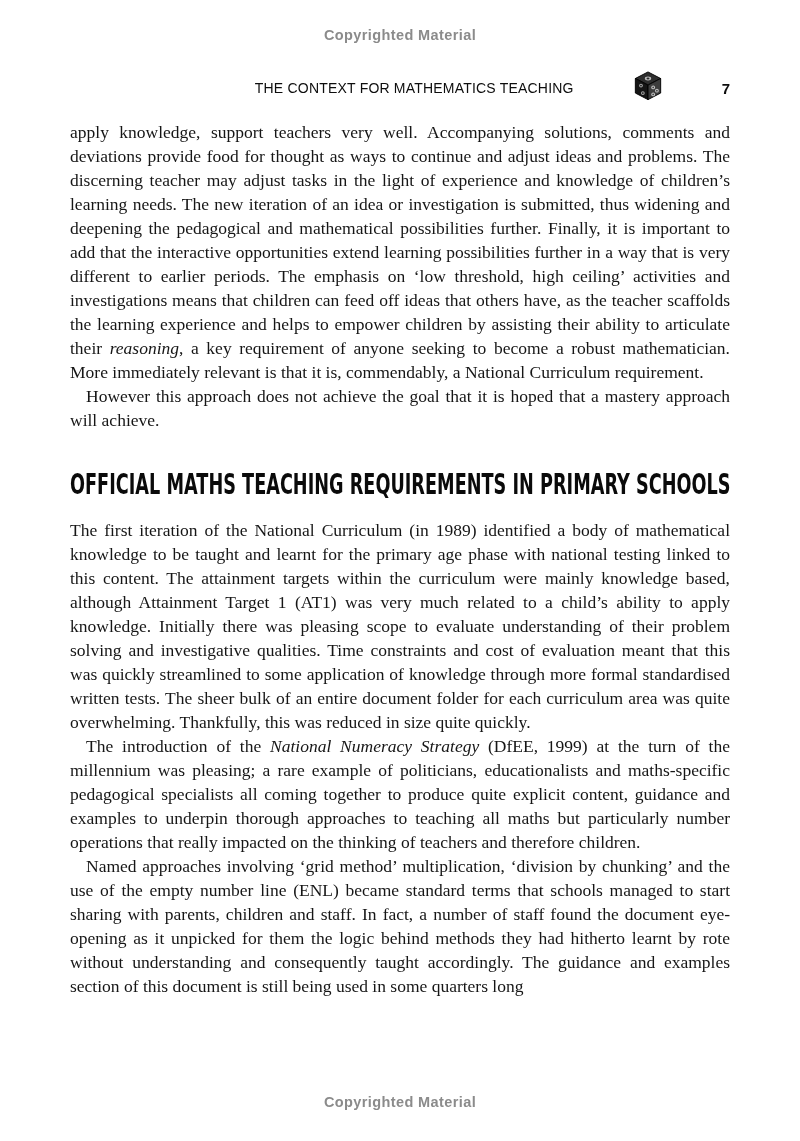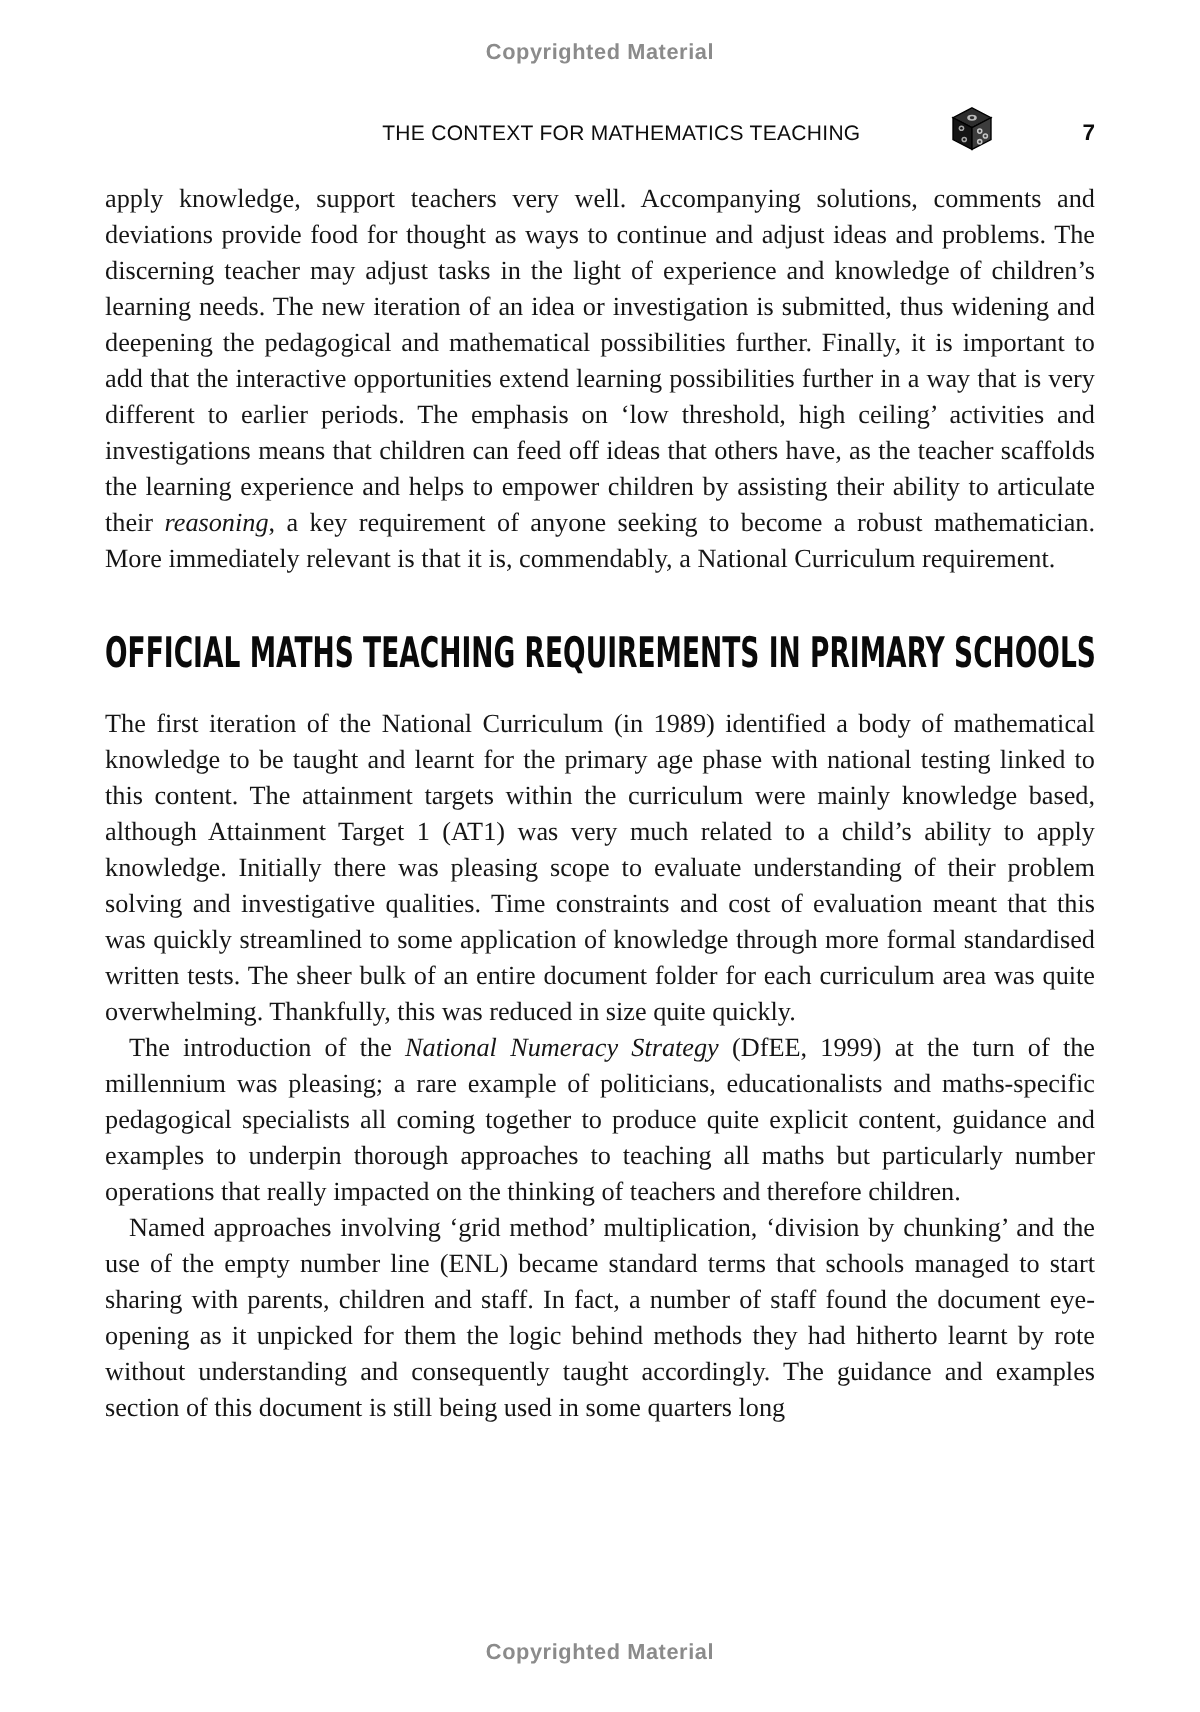--- a/index.html
+++ b/index.html
@@ -117,20 +117,21 @@
         <circle cx="21.5" cy="25.0" r="2.0" fill="#c6c6c6"></circle>
         <circle cx="21.5" cy="25.0" r="0.9" fill="#3c3c3c"></circle>
       </svg>
     </span>
     <span class="page-number">7</span>
   </div>
 
   <div class="body-text">
     <div id="intro-paragraphs">
         <p class="para"><span>apply knowledge, support teachers very well. Accompanying solutions, comments and deviations provide food for thought as ways to continue and adjust ideas and problems. The discerning teacher may adjust tasks in the light of experience and knowledge of children’s learning needs. The new iteration of an idea or investigation is submitted, thus widening and deepening the pedagogical and mathematical possibilities further. Finally, it is important to add that the interactive opportunities extend learning possibilities further in a way that is very different to earlier periods. The emphasis on ‘low threshold, high ceiling’ activities and investigations means that children can feed off ideas that others have, as the teacher scaffolds the learning experience and helps to empower children by assisting their ability to articulate their </span><em>reasoning</em><span>, a key requirement of anyone seeking to become a robust mathematician. More immediately relevant is that it is, commendably, a National Curriculum requirement.</span></p>
+        <p class="para indent"><span>However this approach does not achieve the goal that it is hoped that a mastery approach will achieve.</span></p>
       </div>
     <div class="section-heading">OFFICIAL MATHS TEACHING REQUIREMENTS IN PRIMARY SCHOOLS</div>
     <div id="section-paragraphs">
         <p class="para"><span>The first iteration of the National Curriculum (in 1989) identified a body of mathematical knowledge to be taught and learnt for the primary age phase with national testing linked to this content. The attainment targets within the curriculum were mainly knowledge based, although Attainment Target 1 (AT1) was very much related to a child’s ability to apply knowledge. Initially there was pleasing scope to evaluate understanding of their problem solving and investigative qualities. Time constraints and cost of evaluation meant that this was quickly streamlined to some application of knowledge through more formal standardised written tests. The sheer bulk of an entire document folder for each curriculum area was quite overwhelming. Thankfully, this was reduced in size quite quickly.</span></p>
         <p class="para indent"><span>The introduction of the </span><em>National Numeracy Strategy</em><span> (DfEE, 1999) at the turn of the millennium was pleasing; a rare example of politicians, educationalists and maths-specific pedagogical specialists all coming together to produce quite explicit content, guidance and examples to underpin thorough approaches to teaching all maths but particularly number operations that really impacted on the thinking of teachers and therefore children.</span></p>
         <p class="para indent"><span>Named approaches involving ‘grid method’ multiplication, ‘division by chunking’ and the use of the empty number line (ENL) became standard terms that schools managed to start sharing with parents, children and staff. In fact, a number of staff found the document eye-opening as it unpicked for them the logic behind methods they had hitherto learnt by rote without understanding and consequently taught accordingly. The guidance and examples section of this document is still being used in some quarters long</span></p>
       </div>
   </div>
 
   <div class="copyright bottom">Copyrighted Material</div>

